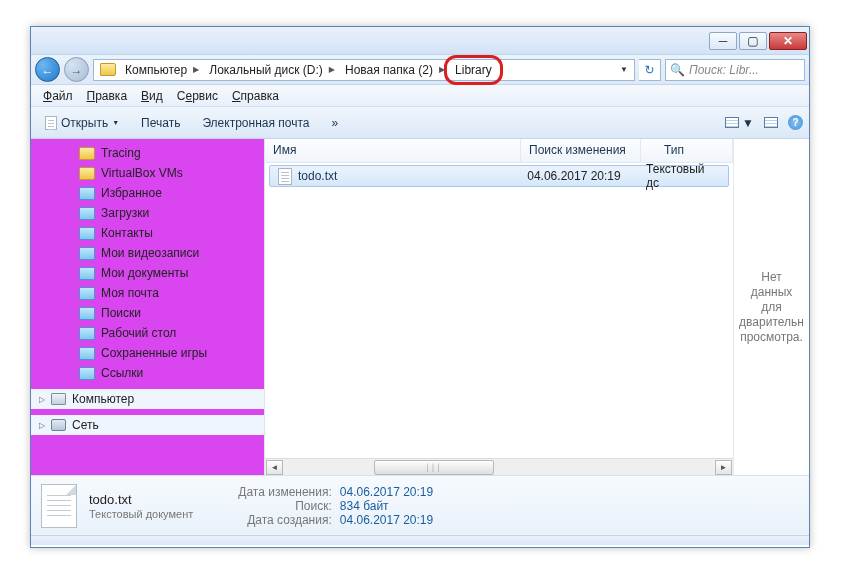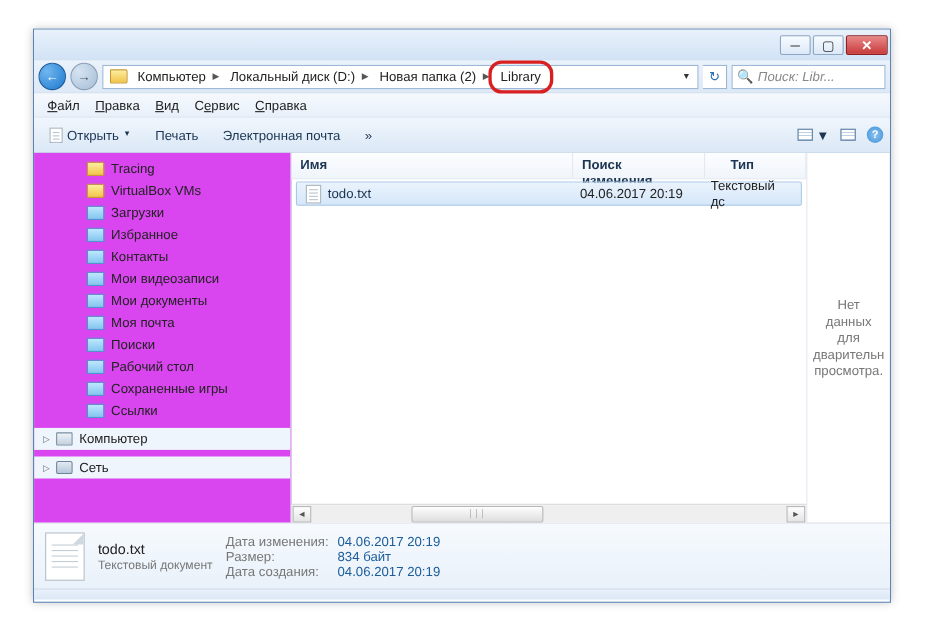--- a/index.html
+++ b/index.html
@@ -37,21 +37,21 @@
 .tnode.root { padding-left: 20px; background: #eef5fc; }
 .tnode .fico { width: 16px; height: 13px; background: linear-gradient(#fdeea0,#f1c448); border: 1px solid #c99a2b; border-radius: 1px 2px 2px 1px; flex-shrink: 0; }
 .tnode .kfico { width: 16px; height: 13px; background: linear-gradient(#bfe7ff,#82c6ef); border: 1px solid #4a97cc; border-radius: 1px; position: relative; flex-shrink: 0; }
 .tnode .cico { width: 15px; height: 12px; background: linear-gradient(#eef3f8,#c5d1de); border: 1px solid #7a8da0; border-radius: 1px; flex-shrink: 0; }
 .tnode .nico { width: 15px; height: 12px; background: linear-gradient(#e2eaf3,#b6c7da); border: 1px solid #6e8196; border-radius: 2px; flex-shrink: 0; }
 .tri-exp { position: absolute; left: 8px; font-size: 8px; color: #6a6a6a; }
 .tnode.root { position: relative; }
 .content { flex: 1; display: flex; }
 .list { flex: 1; display: flex; flex-direction: column; }
 .cols { display: flex; height: 24px; border-bottom: 1px solid #e3e9f0; background: linear-gradient(#fcfdff,#f0f5fb); }
-.col { padding: 4px 8px; color: #1b3552; border-right: 1px solid #e3e9f0; font-weight: bold; }
+.col { padding: 4px 8px; color: #1b3552; border-right: 1px solid #e3e9f0; }
 .col.name { width: 256px; }
 .col.date { width: 120px; }
 .col.type { flex: 1; margin-left: 15px; }
 .rows { flex: 1; }
 .frow { display: flex; align-items: center; height: 22px; margin: 2px 4px; background: linear-gradient(#eaf3fc,#d5e7fa); border: 1px solid #a7c8ea; border-radius: 2px; }
 .frow .c { padding: 0 8px; }
 .frow .c.name { width: 252px; display: flex; align-items: center; gap: 6px; }
 .txtico { width: 14px; height: 17px; background: #fff; border: 1px solid #a8b4c0; position: relative; }
 .txtico::before { content: ""; position: absolute; top: 3px; left: 2px; right: 2px; height: 1px; background: #b9c4cf; box-shadow: 0 3px #b9c4cf, 0 6px #b9c4cf, 0 9px #b9c4cf; }
 .frow .c.name span { color: #1b3552; }
@@ -63,21 +63,21 @@
 .hsthumb { position: absolute; left: 90px; width: 120px; top: 0; bottom: 0; background: linear-gradient(#fdfdfd,#dedede); border: 1px solid #b9b9b9; border-radius: 2px; display: flex; align-items: center; justify-content: center; color: #9a9a9a; font-size: 7px; letter-spacing: 1px; }
 .preview { width: 76px; border-left: 1px solid #e3e9f0; display: flex; align-items: center; justify-content: center; padding: 6px; color: #777; text-align: center; font-size: 11px; line-height: 1.25; }
 .details { height: 60px; border-top: 1px solid #d9e2ec; background: linear-gradient(#f6fafe,#e9f1fa); display: flex; align-items: center; padding: 6px 10px; gap: 12px; }
 .bigtxtico { width: 36px; height: 44px; background: #fff; border: 1px solid #b3bfca; position: relative; }
 .bigtxtico::after { content: ""; position: absolute; top: 0; right: 0; width: 10px; height: 10px; background: linear-gradient(135deg, transparent 49%, #d0d8e0 51%); }
 .bigtxtico::before { content: ""; position: absolute; top: 10px; left: 5px; right: 5px; height: 1px; background: #c4cdd6; box-shadow: 0 5px #c4cdd6, 0 10px #c4cdd6, 0 15px #c4cdd6, 0 20px #c4cdd6; }
 .dinfo { display: flex; flex-direction: column; gap: 1px; }
 .dinfo .fname { font-size: 13px; color: #222; }
 .dinfo .ftype { color: #777; font-size: 11px; }
 .dmeta { display: grid; grid-template-columns: auto auto; column-gap: 8px; row-gap: 0; font-size: 11px; }
-.dmeta .lbl { color: #777; text-align: left; }
+.dmeta .lbl { color: #777; text-align: right; margin-left: 33px; }
 .dmeta .val { color: #1b5c9b; }
 .statusbar { height: 10px; background: linear-gradient(#e9f1fb,#dbe8f6); border-top: 1px solid #c6d6e8; }
 </style>
 </head>
 <body>
 
 <div class="window">
 
   <div class="titlebar">
     <div class="winbtn">─</div>
@@ -151,25 +151,25 @@
         <div class="tnode">
             <span class="fico"></span>
             <span>Tracing</span>
           </div>
         <div class="tnode">
             <span class="fico"></span>
             <span>VirtualBox VMs</span>
           </div>
         <div class="tnode">
             <span class="kfico"></span>
+            <span>Избранное</span>
+          </div>
+        <div class="tnode">
+            <span class="kfico"></span>
             <span>Загрузки</span>
-          </div>
-        <div class="tnode">
-            <span class="kfico"></span>
-            <span>Избранное</span>
           </div>
         <div class="tnode">
             <span class="kfico"></span>
             <span>Контакты</span>
           </div>
         <div class="tnode">
             <span class="kfico"></span>
             <span>Мои видеозаписи</span>
           </div>
         <div class="tnode">
@@ -244,21 +244,21 @@
 
   <div class="details">
     <div class="bigtxtico"></div>
     <div class="dinfo">
       <div class="fname">todo.txt</div>
       <div class="ftype">Текстовый документ</div>
     </div>
     <div class="dmeta">
       <div class="lbl">Дата изменения:</div>
       <div class="val">04.06.2017 20:19</div>
-      <div class="lbl">Размер:</div>
+      <div class="lbl">Поиск:</div>
       <div class="val">834 байт</div>
       <div class="lbl">Дата создания:</div>
       <div class="val">04.06.2017 20:19</div>
     </div>
   </div>
 
   <div class="statusbar"></div>
 </div>
 
 </body></html>

